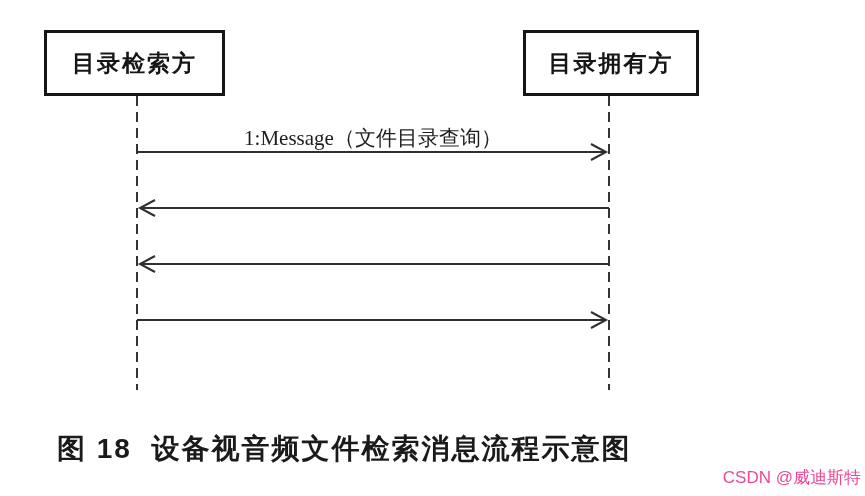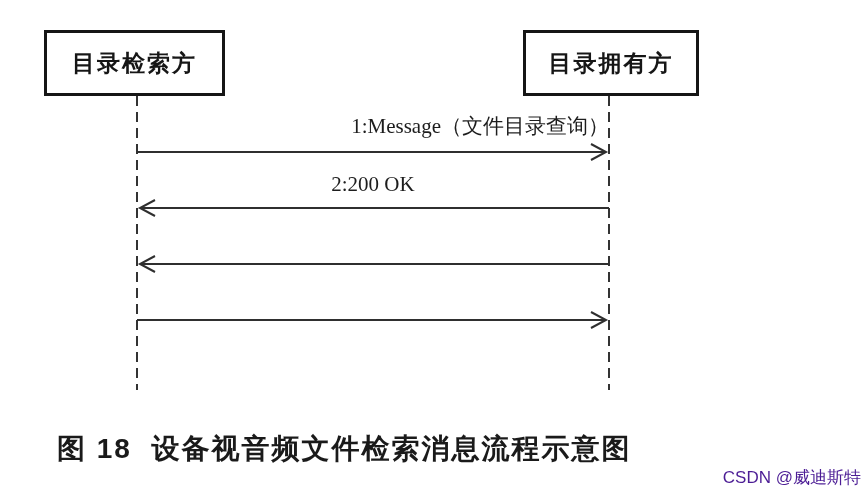--- a/index.html
+++ b/index.html
@@ -58,42 +58,42 @@
     position: absolute;
     left: 137px;
     width: 472px;
     height: 24px;
   }
   .msg-arrow line, .msg-arrow polyline {
     stroke: #2f2f2f;
     stroke-width: 2;
     fill: none;
   }
-  .y1-label { top: 112px; text-align: right; }  .y1-arrow { top: 140px; }
+  .y1-label { top: 124px; }  .y1-arrow { top: 140px; }
   .y2-label { top: 170px; }  .y2-arrow { top: 196px; }
   .y3-label { top: 226px; }  .y3-arrow { top: 252px; }
   .y4-label { top: 282px; }  .y4-arrow { top: 308px; }
   .caption {
     position: absolute;
     left: 57px;
     top: 430px;
     font-family: Liberation Sans, sans-serif;
     font-size: 28px;
     font-weight: bold;
     color: #1a1a1a;
     letter-spacing: 2px;
     white-space: pre;
   }
   .watermark {
     position: absolute;
     right: 4px;
     bottom: 7px;
     font-family: "Liberation Sans", "DejaVu Sans", sans-serif;
     font-size: 17px;
-    color: #4c1d95;
+    color: #ec4899;
     white-space: nowrap;
   }
 </style>
 </head>
 <body>
 
 <div class="figure">
 
   <div class="actor-box actor-left">
     <span class="actor-label">目录检索方</span>
@@ -105,21 +105,20 @@
 
   <div class="lifeline lifeline-left"></div>
   <div class="lifeline lifeline-right"></div>
 
   <div class="msg-label y1-label">1:Message（文件目录查询）</div>
   <svg class="msg-arrow y1-arrow" viewBox="0 0 472 24">
     <line x1="0" y1="12" x2="469" y2="12"></line>
     <polyline points="454,4 469,12 454,20"></polyline>
   </svg>
 
-  <div class="msg-label y2-label">2:200 OK</div>
   <svg class="msg-arrow y2-arrow" viewBox="0 0 472 24">
     <line x1="3" y1="12" x2="472" y2="12"></line>
     <polyline points="18,4 3,12 18,20"></polyline>
   </svg>
 
   <svg class="msg-arrow y3-arrow" viewBox="0 0 472 24">
     <line x1="3" y1="12" x2="472" y2="12"></line>
     <polyline points="18,4 3,12 18,20"></polyline>
   </svg>
 

